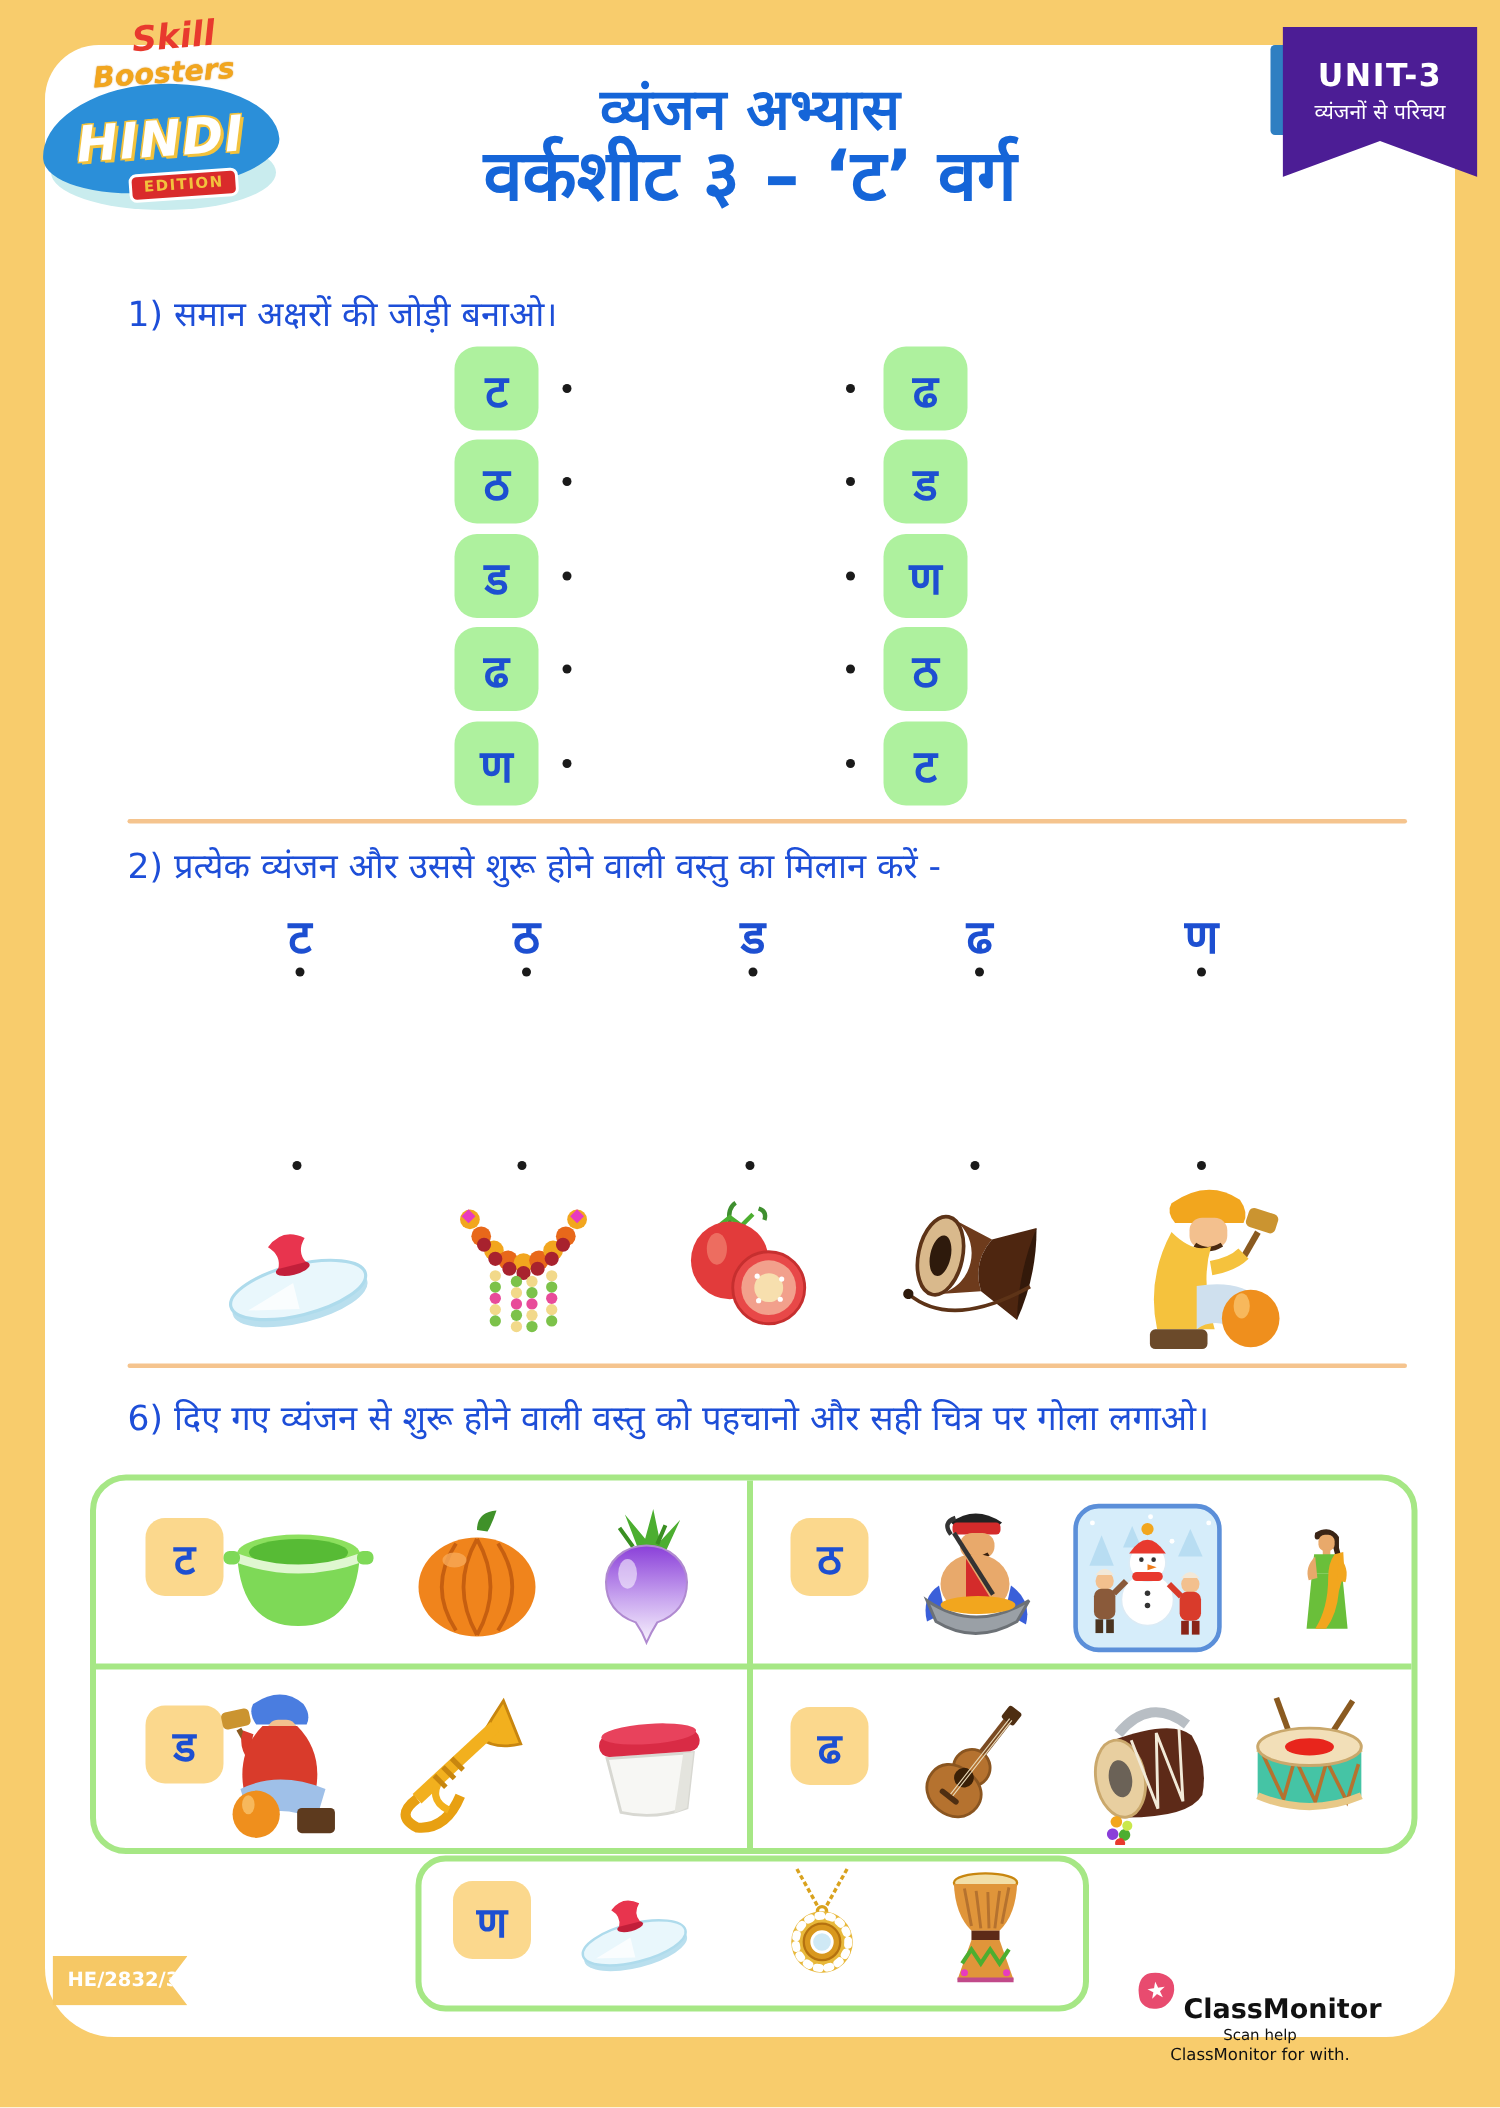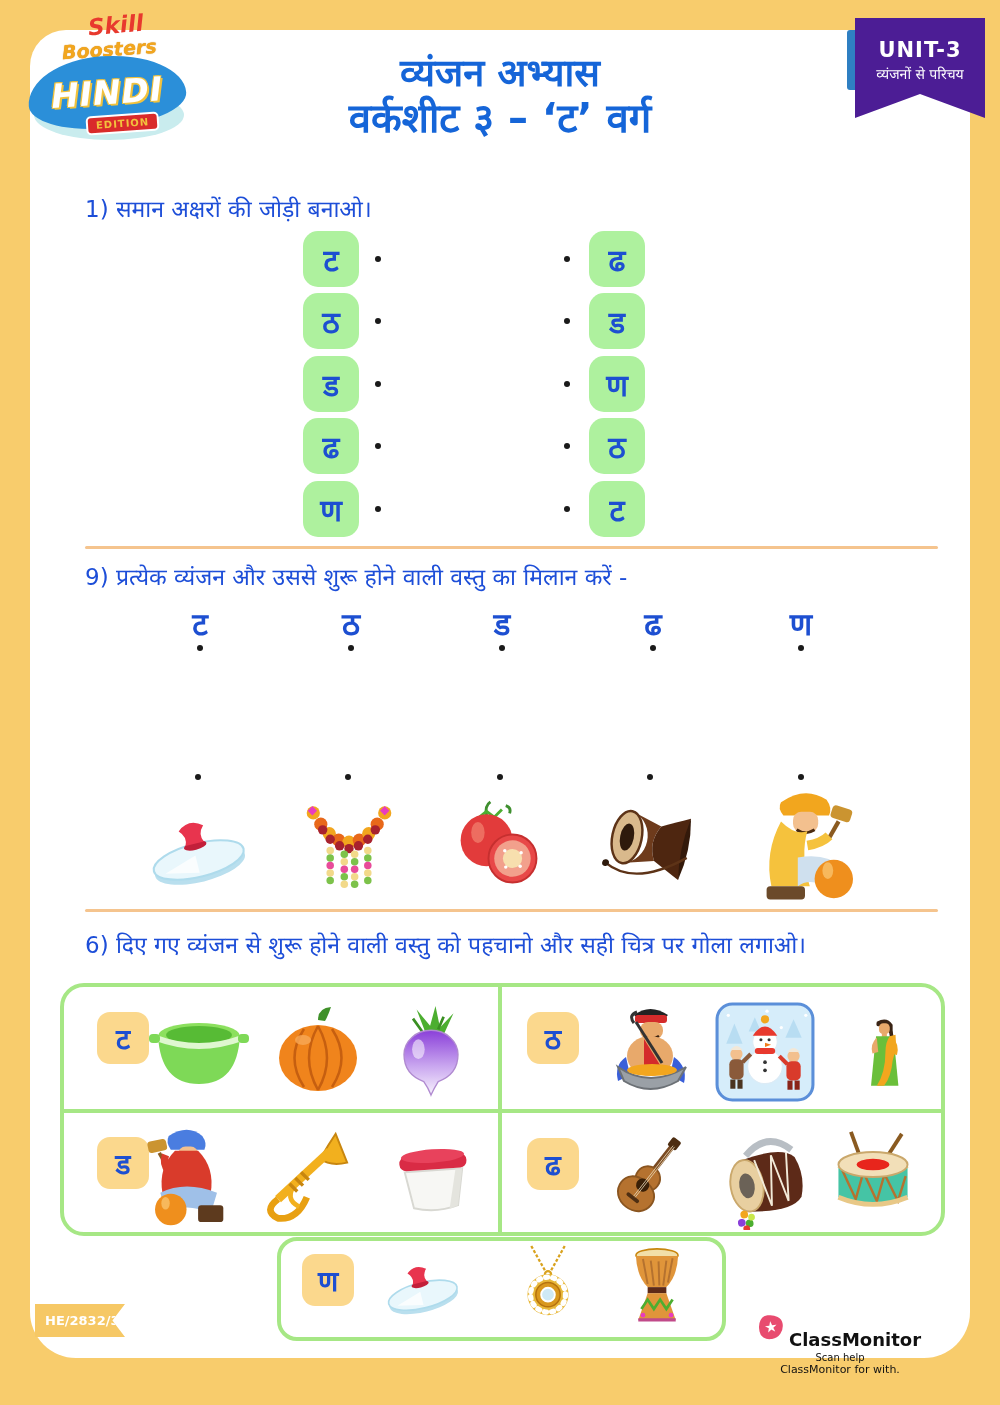--- a/index.html
+++ b/index.html
@@ -3,21 +3,21 @@
 <meta charset="utf-8">
 <style>
   html,body{margin:0;padding:0;}
   body{font-family:"DejaVu Sans","Liberation Sans",sans-serif;}
   .page{position:relative;width:1000px;height:1405px;background:#f8cc6c;overflow:hidden;}
   .sheet{position:absolute;left:30px;top:30px;width:940px;height:1328px;background:#ffffff;
          border-radius:36px 36px 46px 46px;}
   
   .title{position:absolute;left:230px;top:50px;width:540px;text-align:center;color:#1565d8;font-weight:bold;}
   .title .l1{font-size:38px;line-height:46px;}
-  .title .l2{font-size:40px;line-height:44px;}
+  .title .l2{font-size:47px;line-height:44px;}
   .ribbon{position:absolute;left:855px;top:18px;width:130px;height:100px;background:#4c1d95;
           clip-path:polygon(0 0,100% 0,100% 100%,50% 76%,0 100%);color:#fff;text-align:center;}
   .ribbon .u1{margin-top:20px;font-size:21px;font-weight:bold;letter-spacing:1px;}
   .ribbon .u2{font-size:14px;margin-top:2px;}
   .ribbon-fold{position:absolute;left:847px;top:30px;width:12px;height:60px;background:#2f7fc2;border-radius:3px;}
   
   .logo{position:absolute;left:26px;top:12px;width:170px;height:135px;}
   .logo .shadowblob{position:absolute;left:8px;top:78px;width:150px;height:50px;background:#c9ecee;border-radius:50%;}
   .logo .skill{position:absolute;left:62px;top:0px;color:#e8392e;font-weight:bold;font-style:italic;font-size:23px;transform:rotate(-5deg);}
   .logo .boost{position:absolute;left:36px;top:26px;color:#f2a61e;font-weight:bold;font-style:italic;font-size:19px;transform:rotate(-4deg);text-shadow:0 0 1px #c87f10;}
@@ -368,21 +368,21 @@
   <div class="dot" style="left:564px;top:506px"></div>
 
   <div class="gbox" style="left:589px;top:231px">ढ</div>
   <div class="gbox" style="left:589px;top:293px">ड</div>
   <div class="gbox" style="left:589px;top:356px">ण</div>
   <div class="gbox" style="left:589px;top:418px">ठ</div>
   <div class="gbox" style="left:589px;top:481px">ट</div>
 
   <div class="divider" style="top:546px"></div>
 
-  <div class="qhead" style="top:560px">9) प्रत्येक व्यंजन और उससे शुरू होने वाली वस्तु का मिलान करें -</div>
+  <div class="qhead" style="top:560px">2) प्रत्येक व्यंजन और उससे शुरू होने वाली वस्तु का मिलान करें -</div>
 
   <div class="bigletter" style="left:170px;top:602px">ट</div>
   <div class="bigletter" style="left:321px;top:602px">ठ</div>
   <div class="bigletter" style="left:472px;top:602px">ड</div>
   <div class="bigletter" style="left:623px;top:602px">ढ</div>
   <div class="bigletter" style="left:771px;top:602px">ण</div>
 
   <div class="dot" style="left:197px;top:645px"></div>
   <div class="dot" style="left:348px;top:645px"></div>
   <div class="dot" style="left:499px;top:645px"></div>

